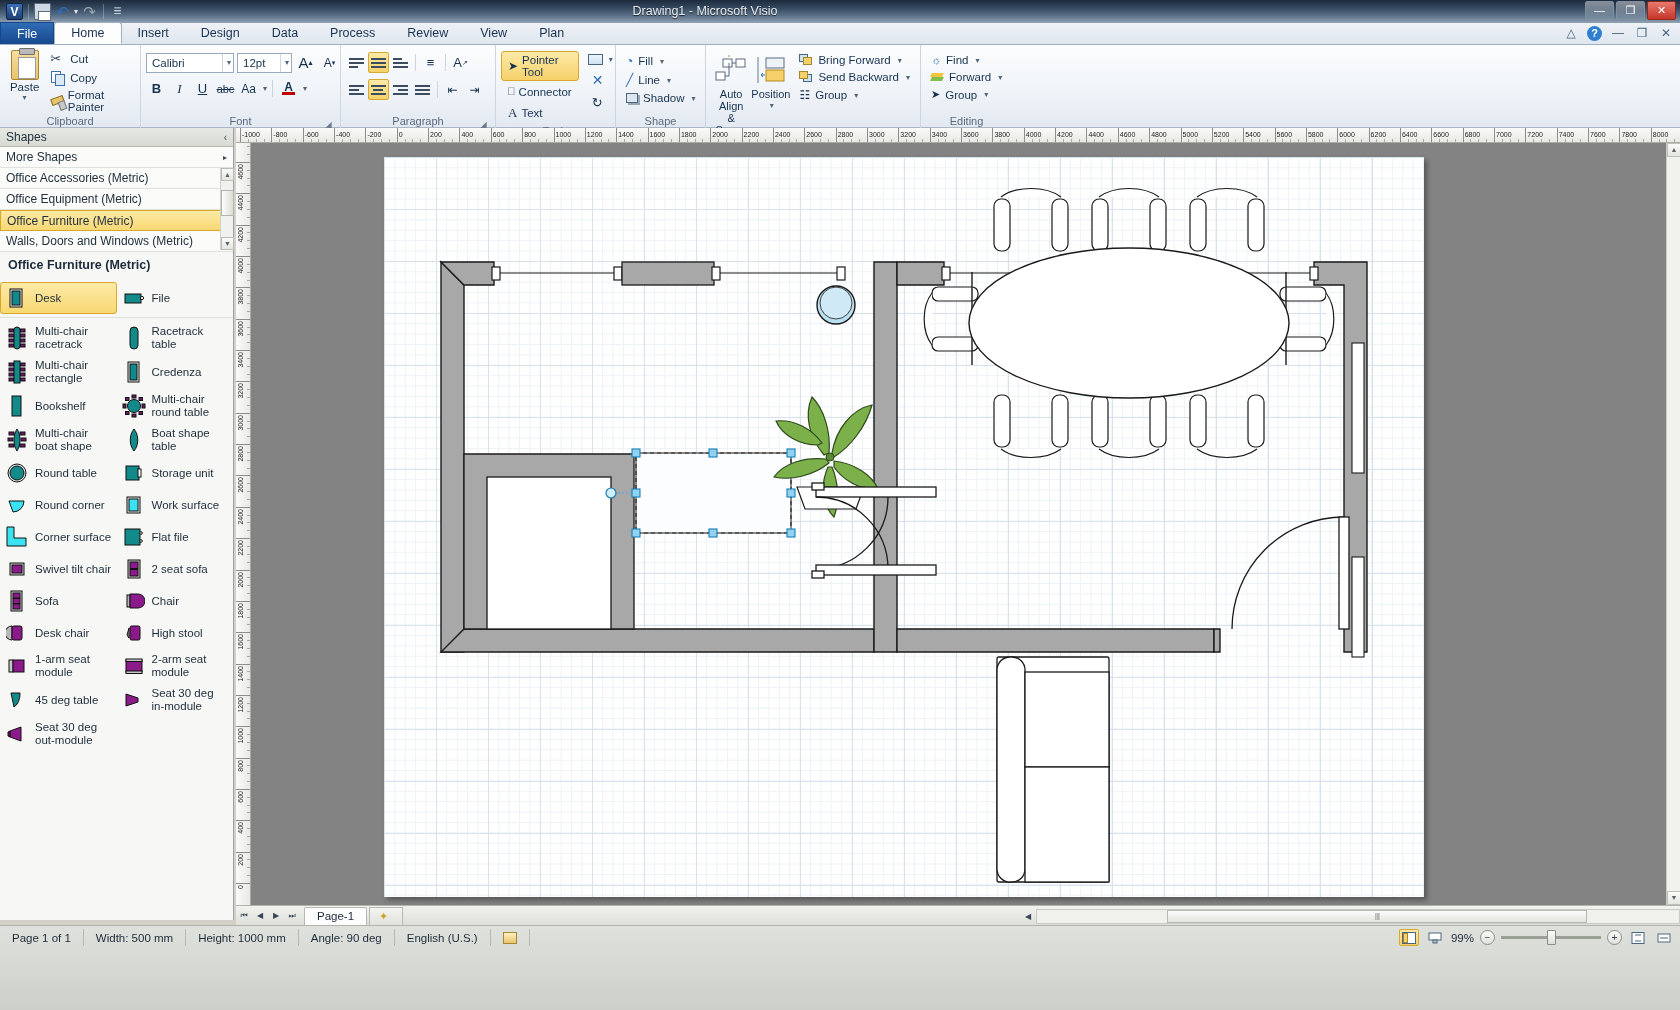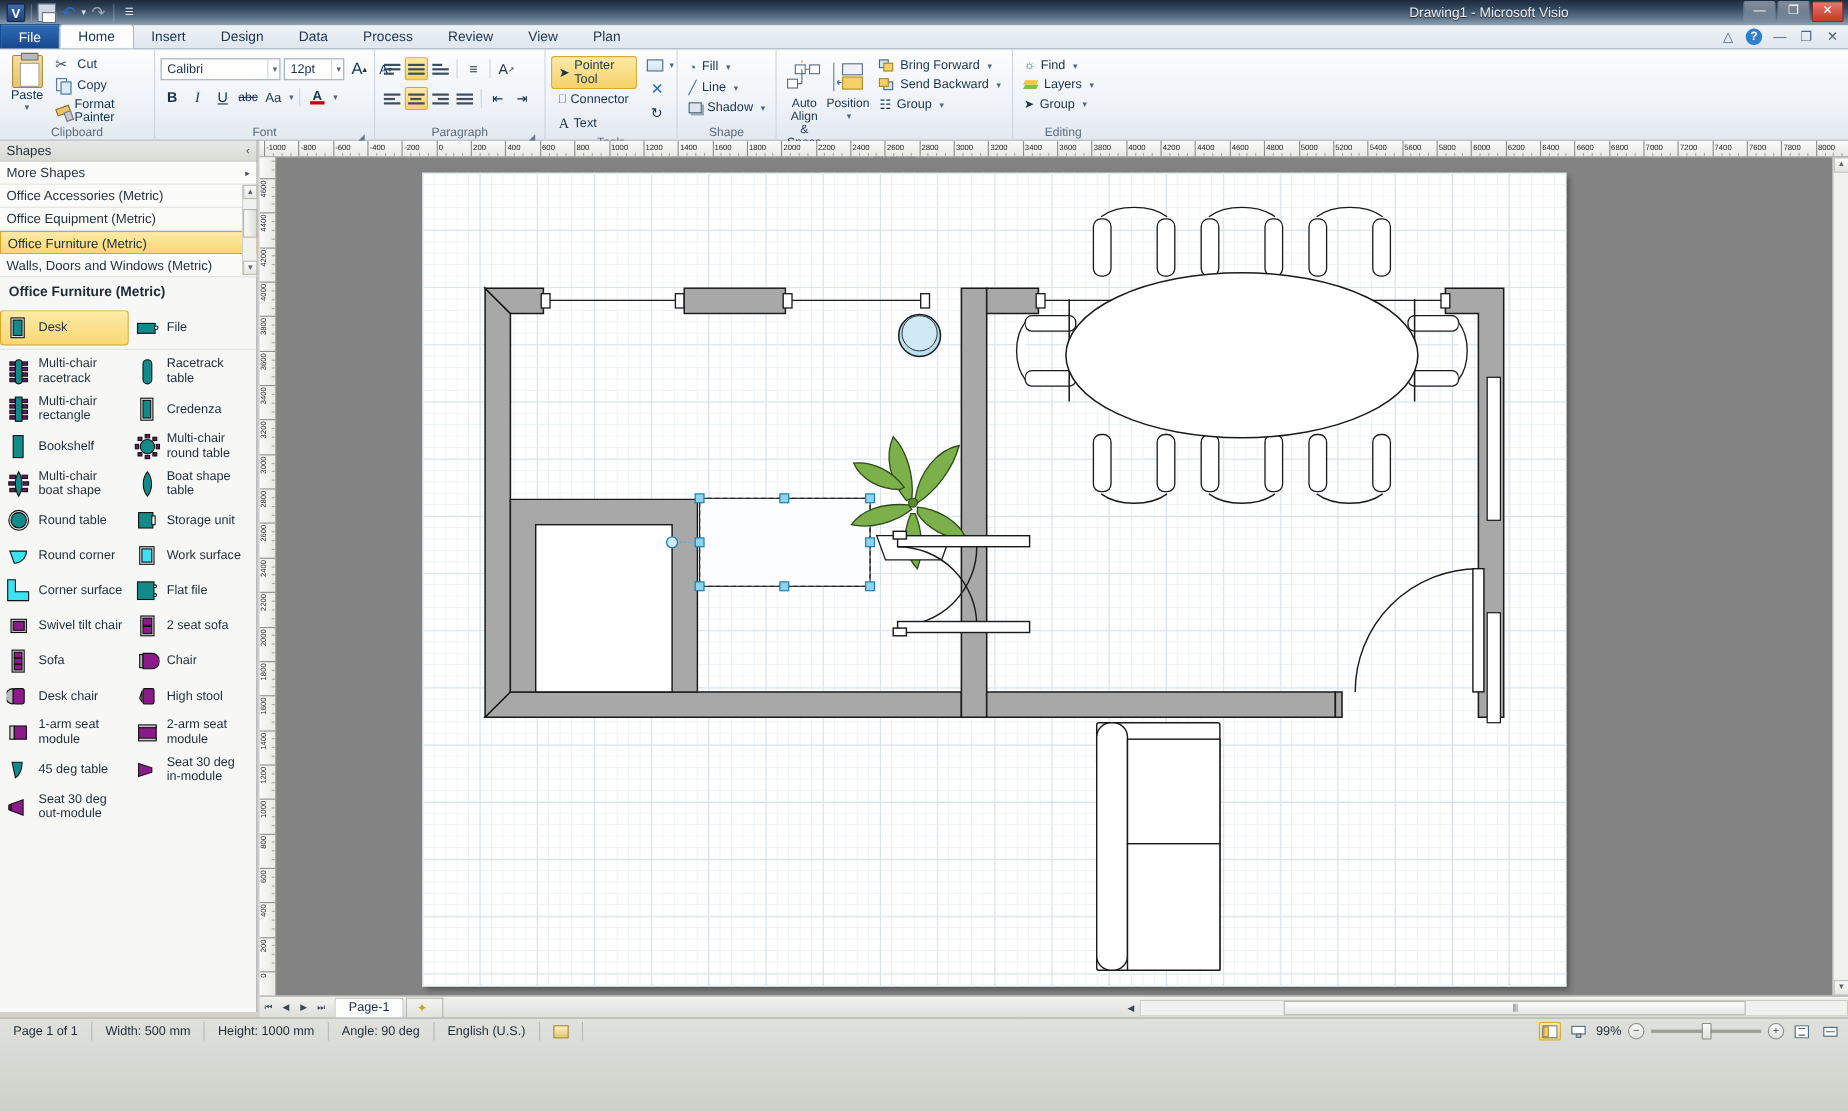--- a/index.html
+++ b/index.html
@@ -28,21 +28,21 @@
   .qsep { width:1px; height:15px; background: rgba(255,255,255,.25); margin: 0 2px; }
   .qicon { width: 17px; height: 17px; position: relative; cursor: pointer; }
   .ico-save { background: #cfd9e6; border:1px solid #5a6b80; border-radius:1px; }
   .ico-save:after{ content:""; position:absolute; left:3px; top:7px; width:11px; height:8px; background:#fff; border:1px solid #5a6b80;}
   .ico-undo { color: #2b6ec9; font-size: 15px; line-height: 17px; text-align:center; }
   .ico-redo { color: #9aa7b5; font-size: 15px; line-height: 17px; text-align:center; }
   .ico-more { color: #e8eef5; font-size: 9px; line-height: 17px; text-align:center; }
   .caret-sm { color: #dfe7f0; font-size: 8px; }
 
   .apptitle {
-    position: absolute; left: 16px; width: 1410px; text-align: right;
+    position: absolute; left: 0; width: 1410px; text-align: center;
     color: #e9eef4; font-size: 12.5px; line-height: 23px;
     text-shadow: 0 1px 1px rgba(0,0,0,.7); pointer-events: none;
   }
   .winbtns { position: absolute; right: 4px; top: 1px; display: flex; gap: 2px; }
   .winbtn {
     width: 29px; height: 19px; border: 1px solid #7f8fa2; border-radius: 2px;
     background: linear-gradient(180deg,rgba(255,255,255,.45),rgba(255,255,255,.07));
     color: #ffffff; font-size: 11px; line-height: 17px; text-align: center; cursor: pointer;
   }
   .winbtn.close { background: linear-gradient(180deg,#e7796e,#c7362a); border-color:#8e2a20; }
@@ -104,21 +104,21 @@
 
   
   .fontrow1 { display:flex; align-items:center; gap:3px; padding-top:4px;}
   .fontrow2 { display:flex; align-items:center; gap:2px; padding-top:5px;}
   .combo {
     height: 20px; border: 1px solid #9aabbd; background:#fff; font-size:11.5px;
     display:flex;align-items:center;padding:0 2px 0 5px;color:#16324f;cursor:pointer;
   }
   .combo .cv{flex:1;}
   .combo .ca{color:#50647a;font-size:8px;padding-left:4px;border-left:1px solid #cdd8e3;height:100%;display:flex;align-items:center;padding-left:4px;}
-  .fontname { width: 109px; }
+  .fontname { width: 88px; }
   .fontsize { width: 55px; }
   .rbtn {
     min-width: 21px; height: 21px; display:flex;align-items:center;justify-content:center;
     font-size: 13px; color:#1b3category; color:#16324f; cursor:pointer; border:1px solid transparent; border-radius:2px;
   }
   .rbtn.on{background:linear-gradient(180deg,#fdeaa8,#f6d169);border-color:#d9a82e;}
   .sep-v{width:1px;height:17px;background:#cbd5e0;margin:0 3px;}
 
   
   .prow{display:flex;align-items:center;gap:1px;}
@@ -535,21 +535,21 @@
           <div class="litem">
             <span style="font-size:11px;color:#2f6cb5">☼</span>
             <span>Find</span>
             <span class="cdown">▾</span>
           </div>
           <div class="litem">
             <span style="display:inline-block;width:13px;height:11px;position:relative">
               <span style="position:absolute;left:0;top:5px;width:12px;height:4px;background:#7ec04a;transform:skewX(-25deg)"></span>
               <span style="position:absolute;left:0;top:1px;width:12px;height:4px;background:#f2c53d;transform:skewX(-25deg)"></span>
             </span>
-            <span>Layers</span>
+            <span>Forward</span>
             <span class="cdown">▾</span>
           </div>
           <div class="litem">
             <span style="font-size:11px">➤</span>
             <span>Group</span>
             <span class="cdown">▾</span>
           </div>
         </div>
       </div>
       <div class="group-label">Editing</div>

